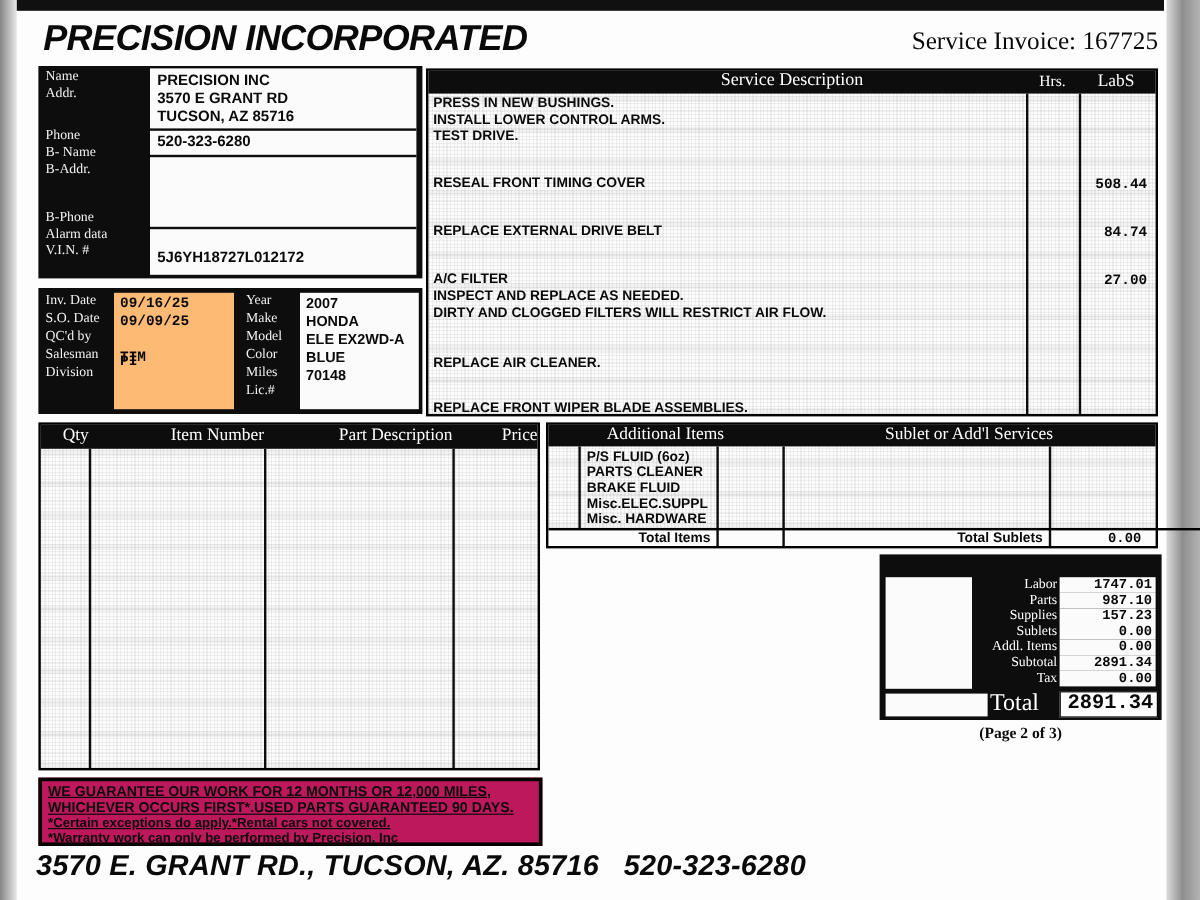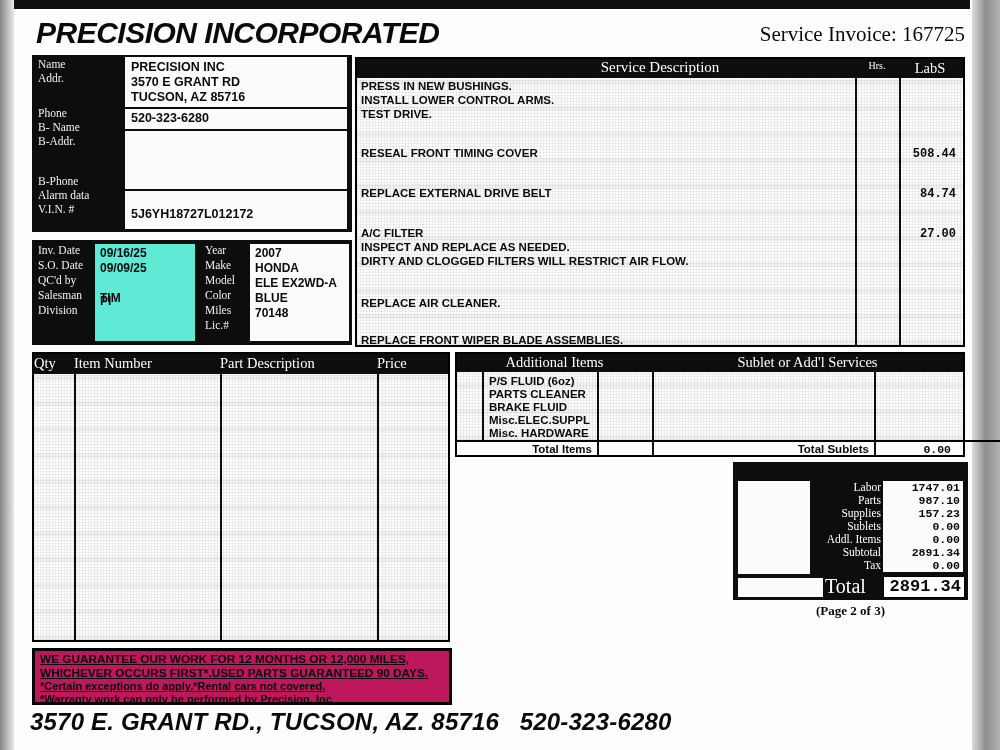--- a/index.html
+++ b/index.html
@@ -33,41 +33,41 @@
   .cust-val { position:absolute; left:6px; font-weight:bold; font-size:12.5px; white-space:nowrap; }
   .hsep { position:absolute; left:0; width:100%; height:2px; background:#0d0d0d; }
 
   
   .svc-box { position:absolute; left:355px; top:57px; width:610px; height:290px;
              border:2px solid #000; background:#fcfcfc; }
   .svc-head { position:absolute; left:0; top:0; width:100%; height:19px; background:#0d0d0d; }
   .svc-title { position:absolute; left:0; top:0; width:100%; text-align:center; color:#fff;
                font-family:"Liberation Serif", serif; font-size:15px; }
   .svc-hrs  { position:absolute; left:498px; top:1px; width:44px; text-align:center; color:#fff;
-              font-family:"Liberation Serif", serif; font-size:10px; }
+              font-family:"Liberation Serif", serif; font-size:13px; }
   .svc-labs { position:absolute; left:542px; top:1px; width:62px; text-align:center; color:#fff;
               font-family:"Liberation Serif", serif; font-size:14.5px; }
   .vline { position:absolute; width:2px; background:#0d0d0d; }
   .svc-body { position:absolute; left:0; top:19px; width:606px; height:267px; }
   .srow { position:absolute; left:0; width:100%; height:14px; }
   .stext { position:absolute; left:4px; font-weight:bold; font-size:11.5px; white-space:nowrap; }
   .slabs { position:absolute; left:544px; width:58px; text-align:right; padding-right:3px;
            font-family:"Liberation Mono", monospace; font-weight:bold; font-size:12px; }
 
   
   .ord-box { position:absolute; left:32px; top:240px; width:320px; height:105px; background:#0d0d0d; }
-  .ord-panel-l { position:absolute; left:63px; top:4px; width:100px; height:97px; background:#5eead4; }
+  .ord-panel-l { position:absolute; left:63px; top:4px; width:100px; height:97px; background:#fdba74;font-family:Liberation Mono, monospace; }
   .ord-panel-r { position:absolute; left:218px; top:4px; width:99px; height:97px; background:#fbfbfb; }
   .ord-val { position:absolute; left:5px; font-weight:bold; font-size:12px; white-space:nowrap; }
 
   
   .parts-box { position:absolute; left:32px; top:352px; width:418px; height:290px;
                border:2px solid #000; background:#fcfcfc; }
   .parts-head { position:absolute; left:0; top:0; width:100%; height:20px; background:#0d0d0d; }
-  .ph-cell { position:absolute; top:1px; text-align:left; color:#fff;
+  .ph-cell { position:absolute; top:1px; text-align:right; color:#fff;
              font-family:"Liberation Serif", serif; font-size:14.5px; }
   .parts-body { position:absolute; left:0; top:20px; width:414px; height:266px; }
 
   
   .add-box { position:absolute; left:455px; top:352px; width:510px; height:105px;
              border:2px solid #000; background:#fcfcfc; }
   .add-head { position:absolute; left:0; top:0; width:100%; height:18px; background:#0d0d0d; }
   .ah-cell { position:absolute; top:0; text-align:center; color:#fff;
              font-family:"Liberation Serif", serif; font-size:14.5px; }
   .add-item { position:absolute; left:32px; font-weight:bold; font-size:11.5px; white-space:nowrap; }

